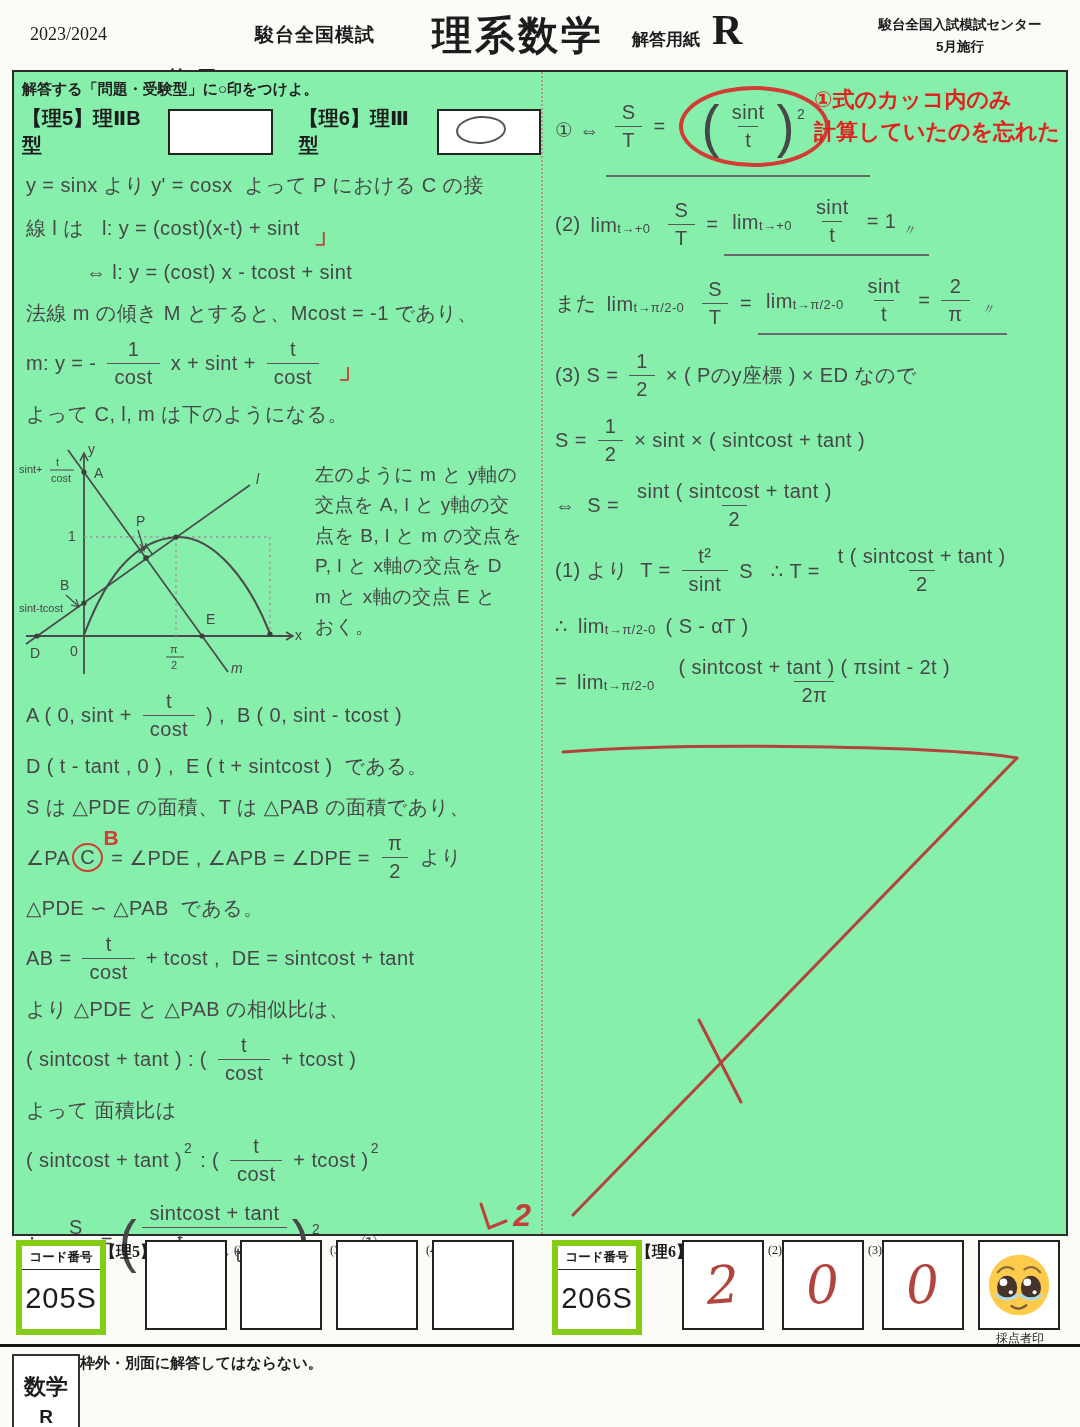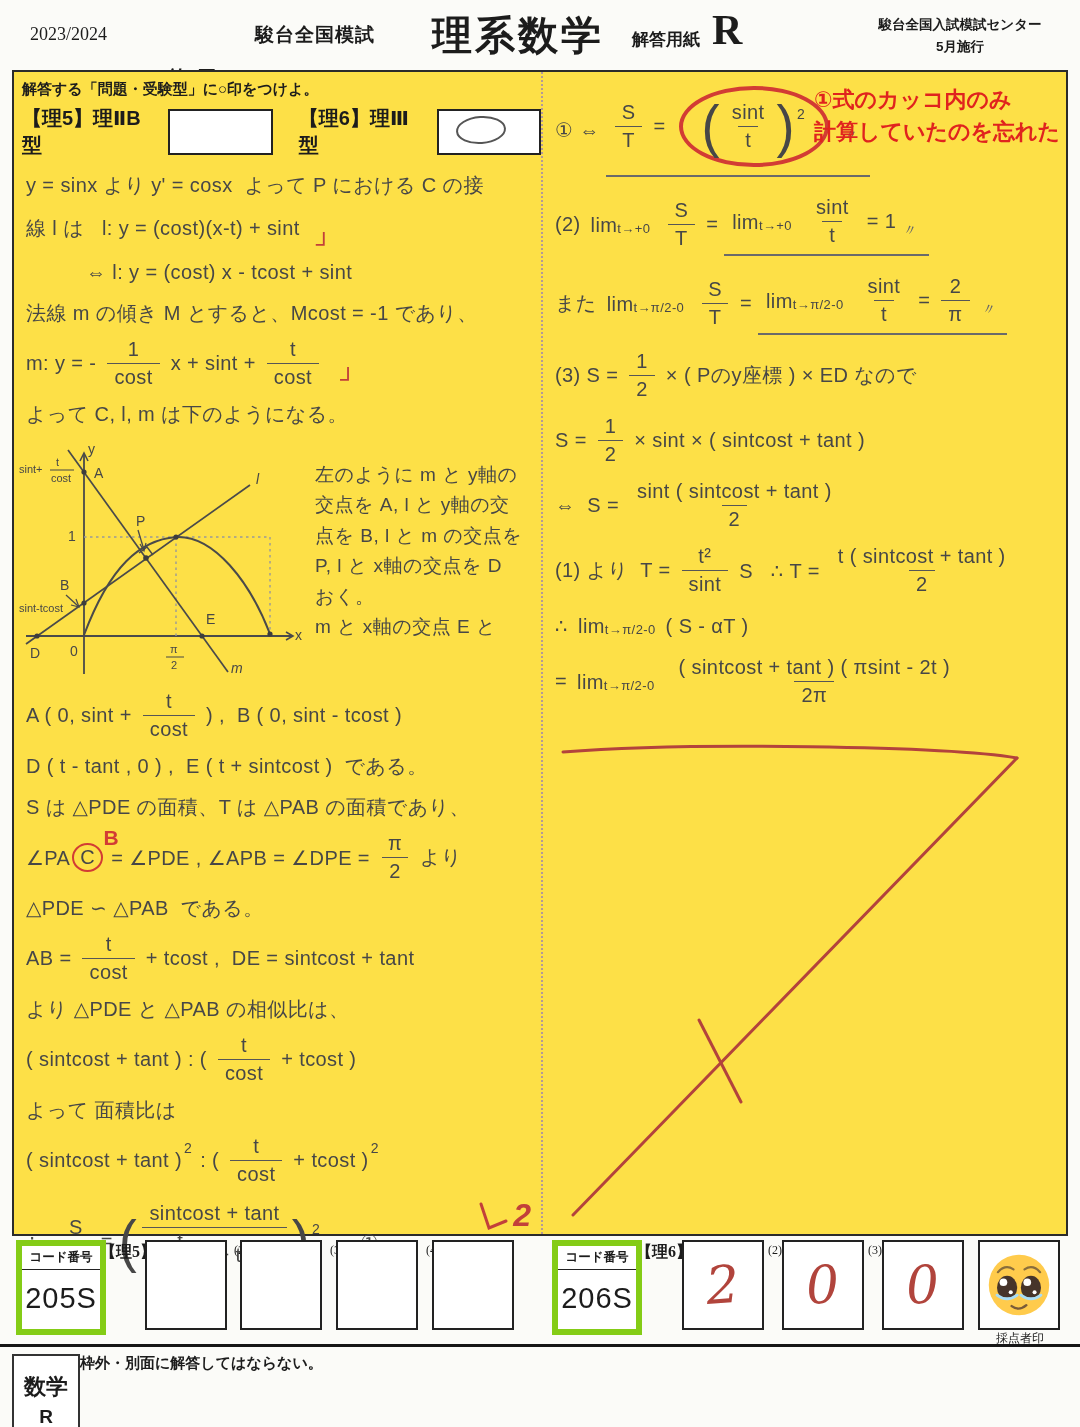--- a/index.html
+++ b/index.html
@@ -7,21 +7,21 @@
         font-family:"Liberation Sans","DejaVu Sans",sans-serif;color:#1c1c1c;}
   
   .hdr-session{position:absolute;left:30px;top:24px;font-family:"Liberation Serif","DejaVu Serif",serif;font-size:18px;}
   .hdr-round{position:absolute;left:168px;top:22px;font-size:19px;font-weight:bold;margin-top:43px;}
   .hdr-exam{position:absolute;left:255px;top:22px;font-size:19px;font-weight:bold;letter-spacing:1px;}
   .hdr-subject{position:absolute;left:432px;top:8px;font-size:40px;font-weight:bold;letter-spacing:3px;}
   .hdr-sheetlabel{position:absolute;left:632px;top:28px;font-size:17px;font-weight:bold;}
   .hdr-sheetcode{position:absolute;left:712px;top:6px;font-size:42px;font-weight:bold;font-family:"Liberation Serif","DejaVu Serif",serif;}
   .hdr-org{position:absolute;left:850px;top:14px;width:220px;text-align:center;font-size:13.5px;font-weight:bold;line-height:1.6;}
   
-  .main-box{position:absolute;left:12px;top:70px;width:1052px;height:1162px;border:2px solid #2b2b2b;background:#fde047;}
+  .main-box{position:absolute;left:12px;top:70px;width:1052px;height:1162px;border:2px solid #2b2b2b;background:#86efac;}
   .lcol{position:absolute;left:0;top:0;width:527px;height:100%;}
   .rcol{position:absolute;left:527px;top:0;width:523px;height:100%;border-left:2px dotted #b49a96;}
   
   .instr{margin:8px 0 2px 8px;font-size:15px;font-weight:bold;}
   .type-row{display:flex;align-items:center;margin:6px 0 4px 8px;font-size:20px;font-weight:bold;}
   .type-box{width:102px;height:42px;border:2px solid #222;background:#fff;margin-left:10px;position:relative;}
   .type-box + .type-label{margin-left:26px;}
   
   .math-line{display:flex;align-items:center;color:#474747;font-size:20px;margin:11px 4px 11px 12px;letter-spacing:.4px;min-height:30px;}
   .math-line.indent2{margin-left:72px;}
@@ -194,22 +194,22 @@
 
           <text class="gtext-sm" x="152" y="213">π</text>
           <line x1="148" y1="217" x2="166" y2="217" stroke="#474747" stroke-width="1"></line>
           <text class="gtext-sm" x="153" y="229">2</text>
         </svg>
         <div class="graph-notes">
           <div>左のように m と y軸の</div>
           <div>交点を A, l と y軸の交</div>
           <div>点を B, l と m の交点を</div>
           <div>P, l と x軸の交点を D</div>
+          <div>m と x軸の交点 E と</div>
           <div>おく。</div>
-          <div>m と x軸の交点 E と</div>
         </div>
       </div>
 
       <div id="left-bottom">
           <div class="math-line">
             <span class="tk">A ( 0, sint + </span>
             <span class="frac">
               <span class="fr-num">
                 <span class="tk">t</span>
               </span>

